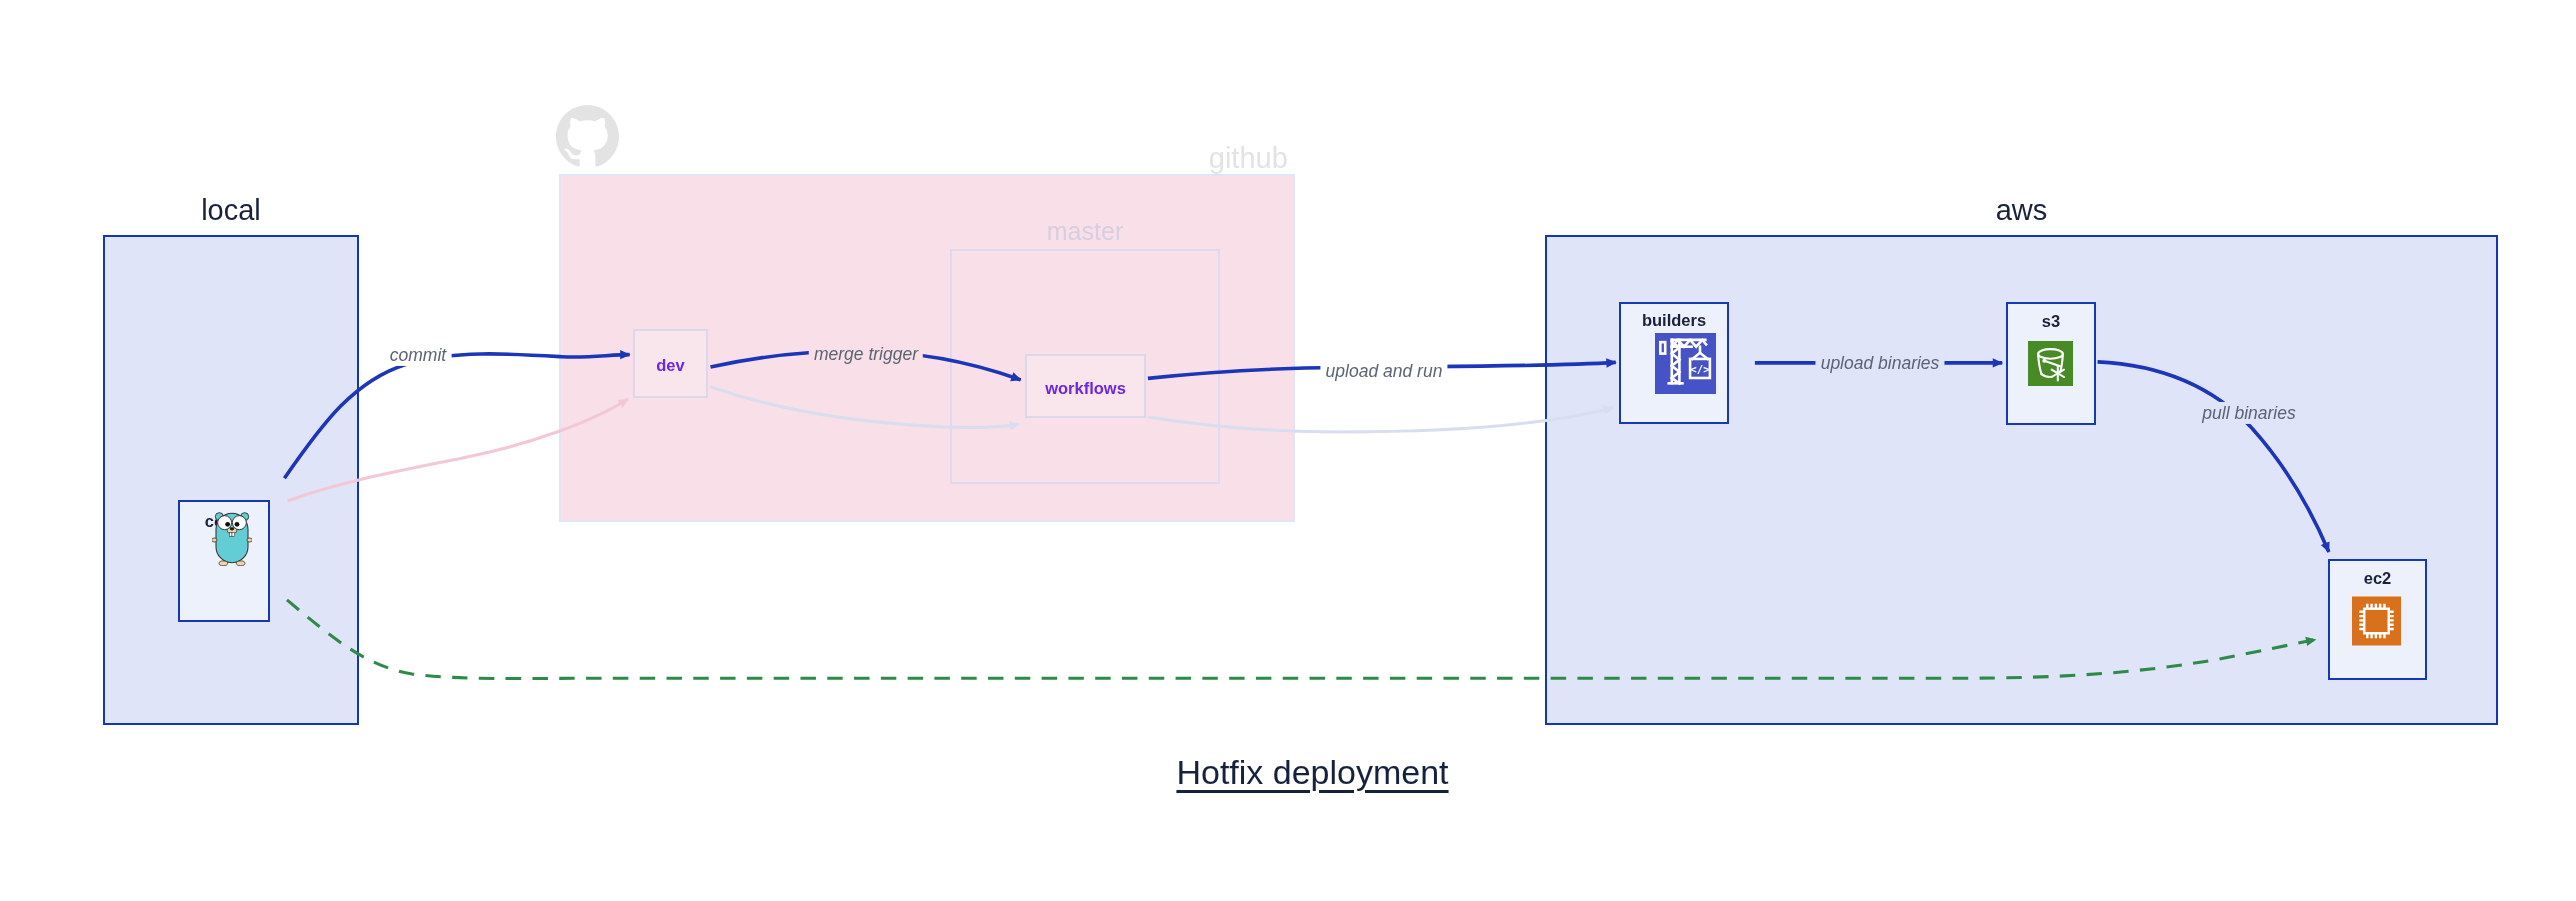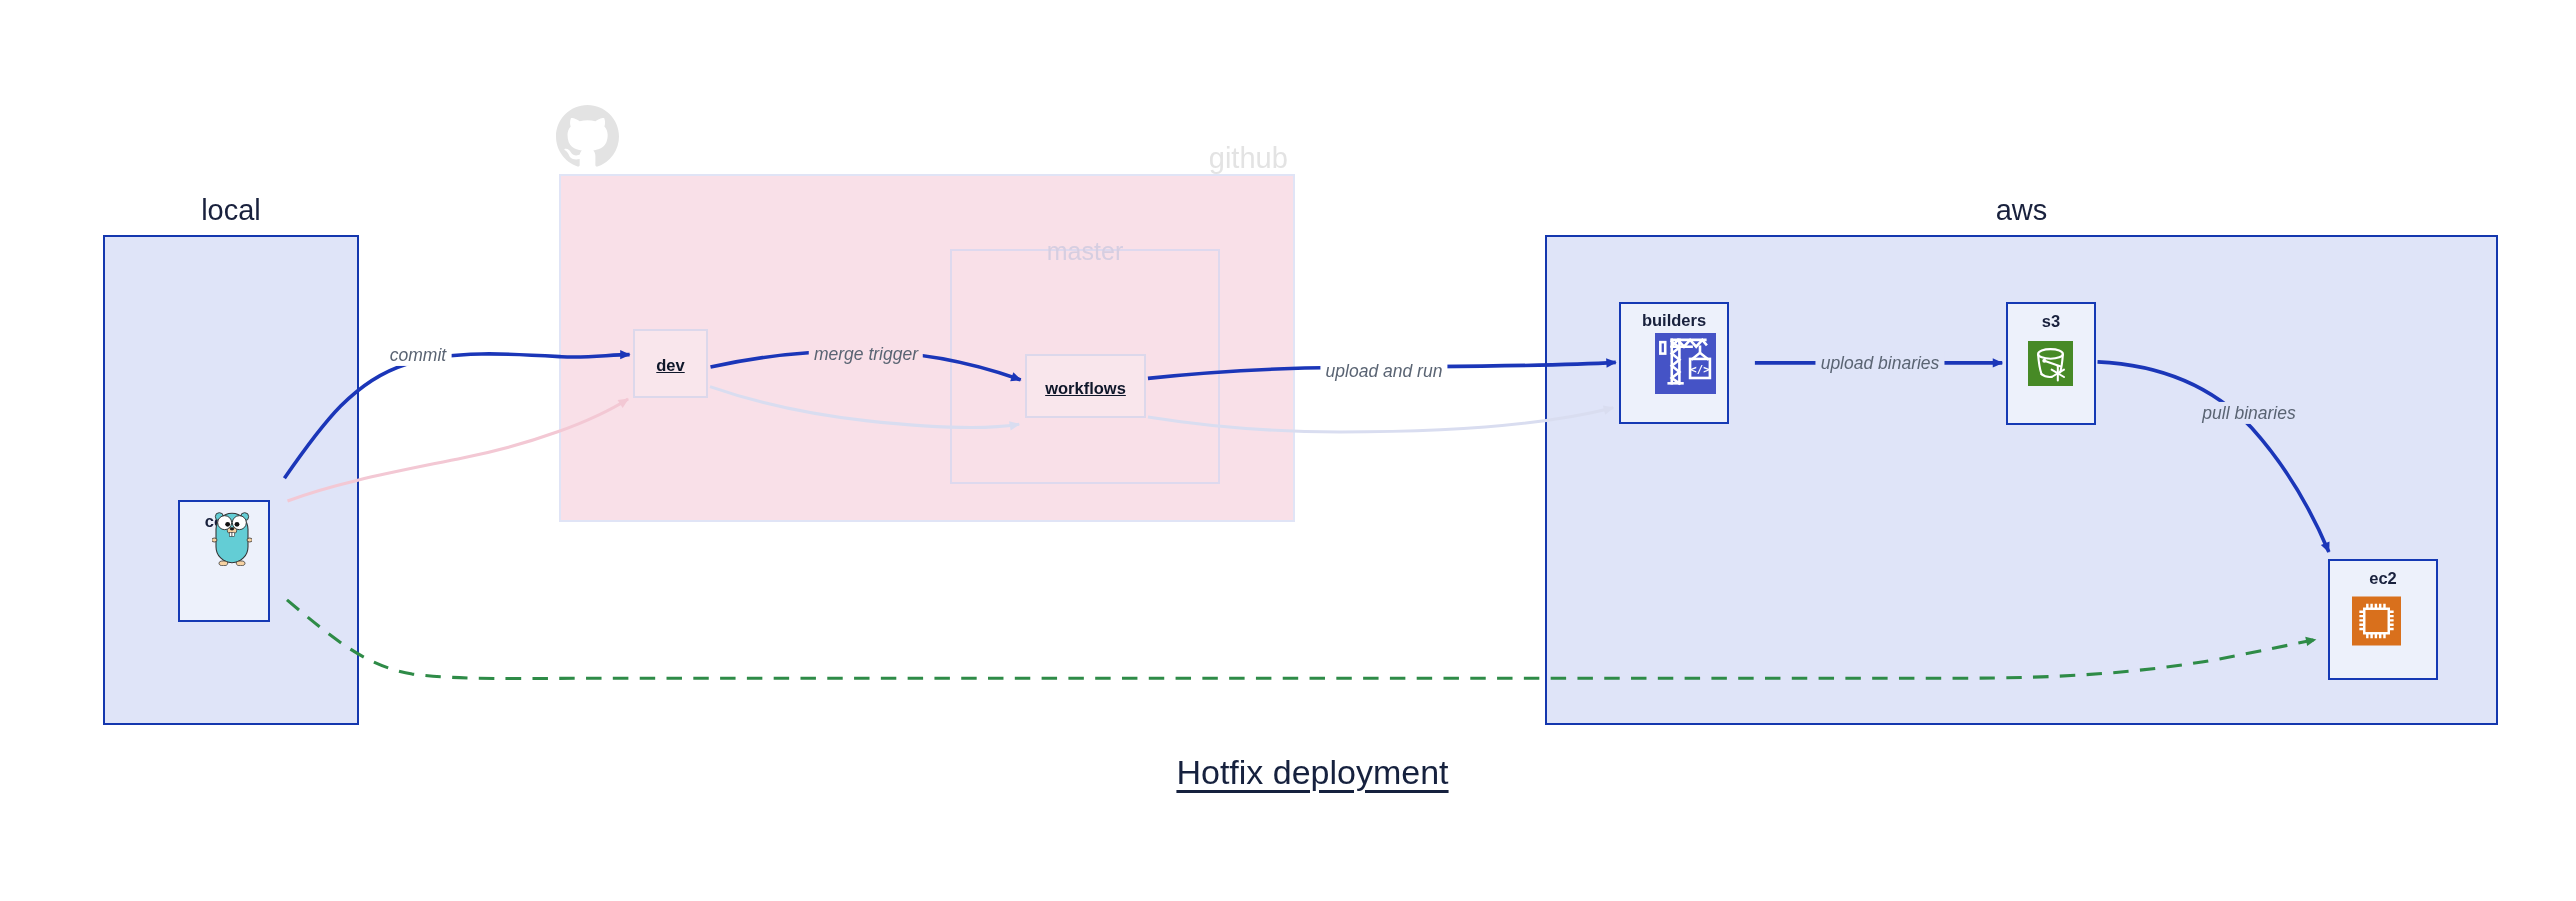--- a/index.html
+++ b/index.html
@@ -12,35 +12,35 @@
   .group-box{position:absolute;z-index:1;}
   .box-local{left:103px;top:235px;width:256px;height:490px;background:#dfe4f8;border:2.6px solid #1437ae;}
   .box-github{left:559px;top:174px;width:736px;height:348px;background:#f9e0e8;border:2.1px solid #e0e4f6;}
   .box-master{left:950px;top:249px;width:270px;height:235px;background:transparent;border:2.1px solid #ded9ee;z-index:2;}
   .box-aws{left:1545px;top:235px;width:953px;height:490px;background:#dfe4f8;border:2.6px solid #1437ae;}
   
   .group-label{position:absolute;z-index:6;font-size:29px;color:#19213d;text-align:center;line-height:31px;}
   .label-local{left:103px;top:195px;width:256px;}
   .label-aws{left:1545px;top:195px;width:953px;}
   .label-github{left:559px;top:135px;width:736px;text-align:right;padding-right:7.2px;color:#e3e3e3;margin-top:8px;}
-  .label-master{left:950px;top:216px;width:270px;font-size:25px;color:#d6cee1;z-index:2;margin-top:20px;}
+  .label-master{left:950px;top:216px;width:270px;font-size:25px;color:#d6cee1;z-index:2;}
   
   #edge-layer{position:absolute;left:0;top:0;z-index:3;}
   
   .node{position:absolute;z-index:4;}
   .node-active{background:#edf1fb;border:2.6px solid #1539b4;}
   .node-faded{background:#f9e6ec;border:2.1px solid #dcd8eb;}
   .node-label{position:absolute;left:0;width:100%;text-align:center;font-weight:700;font-size:16.5px;color:#19213d;}
-  .node-label-faded{color:#0f172a;text-decoration:underline;}
+  .node-label-faded{color:#6d28d9;}
   .node-code{left:178px;top:500px;width:92px;height:122px;}
   .node-dev{left:633px;top:329px;width:75px;height:69px;}
   .node-workflows{left:1025px;top:354px;width:121px;height:64px;}
   .node-builders{left:1619px;top:302px;width:110px;height:122px;}
   .node-s3{left:2006px;top:302px;width:90px;height:123px;}
-  .node-ec2{left:2328px;top:559px;width:110px;height:121px;}
+  .node-ec2{left:2328px;top:559px;width:99px;height:121px;}
   .icon-wrap{position:absolute;z-index:5;}
   
   .edge-label{
     position:absolute;z-index:6;transform:translate(-50%,-50%);
     font-style:italic;font-size:17.5px;color:#5a6473;white-space:nowrap;
     padding:1px 5.2px;line-height:1.15;
   }
   .bg-white{background:#ffffff;}
   .bg-pink{background:#f9e0e8;}
   .bg-blue{background:#dfe4f8;}

